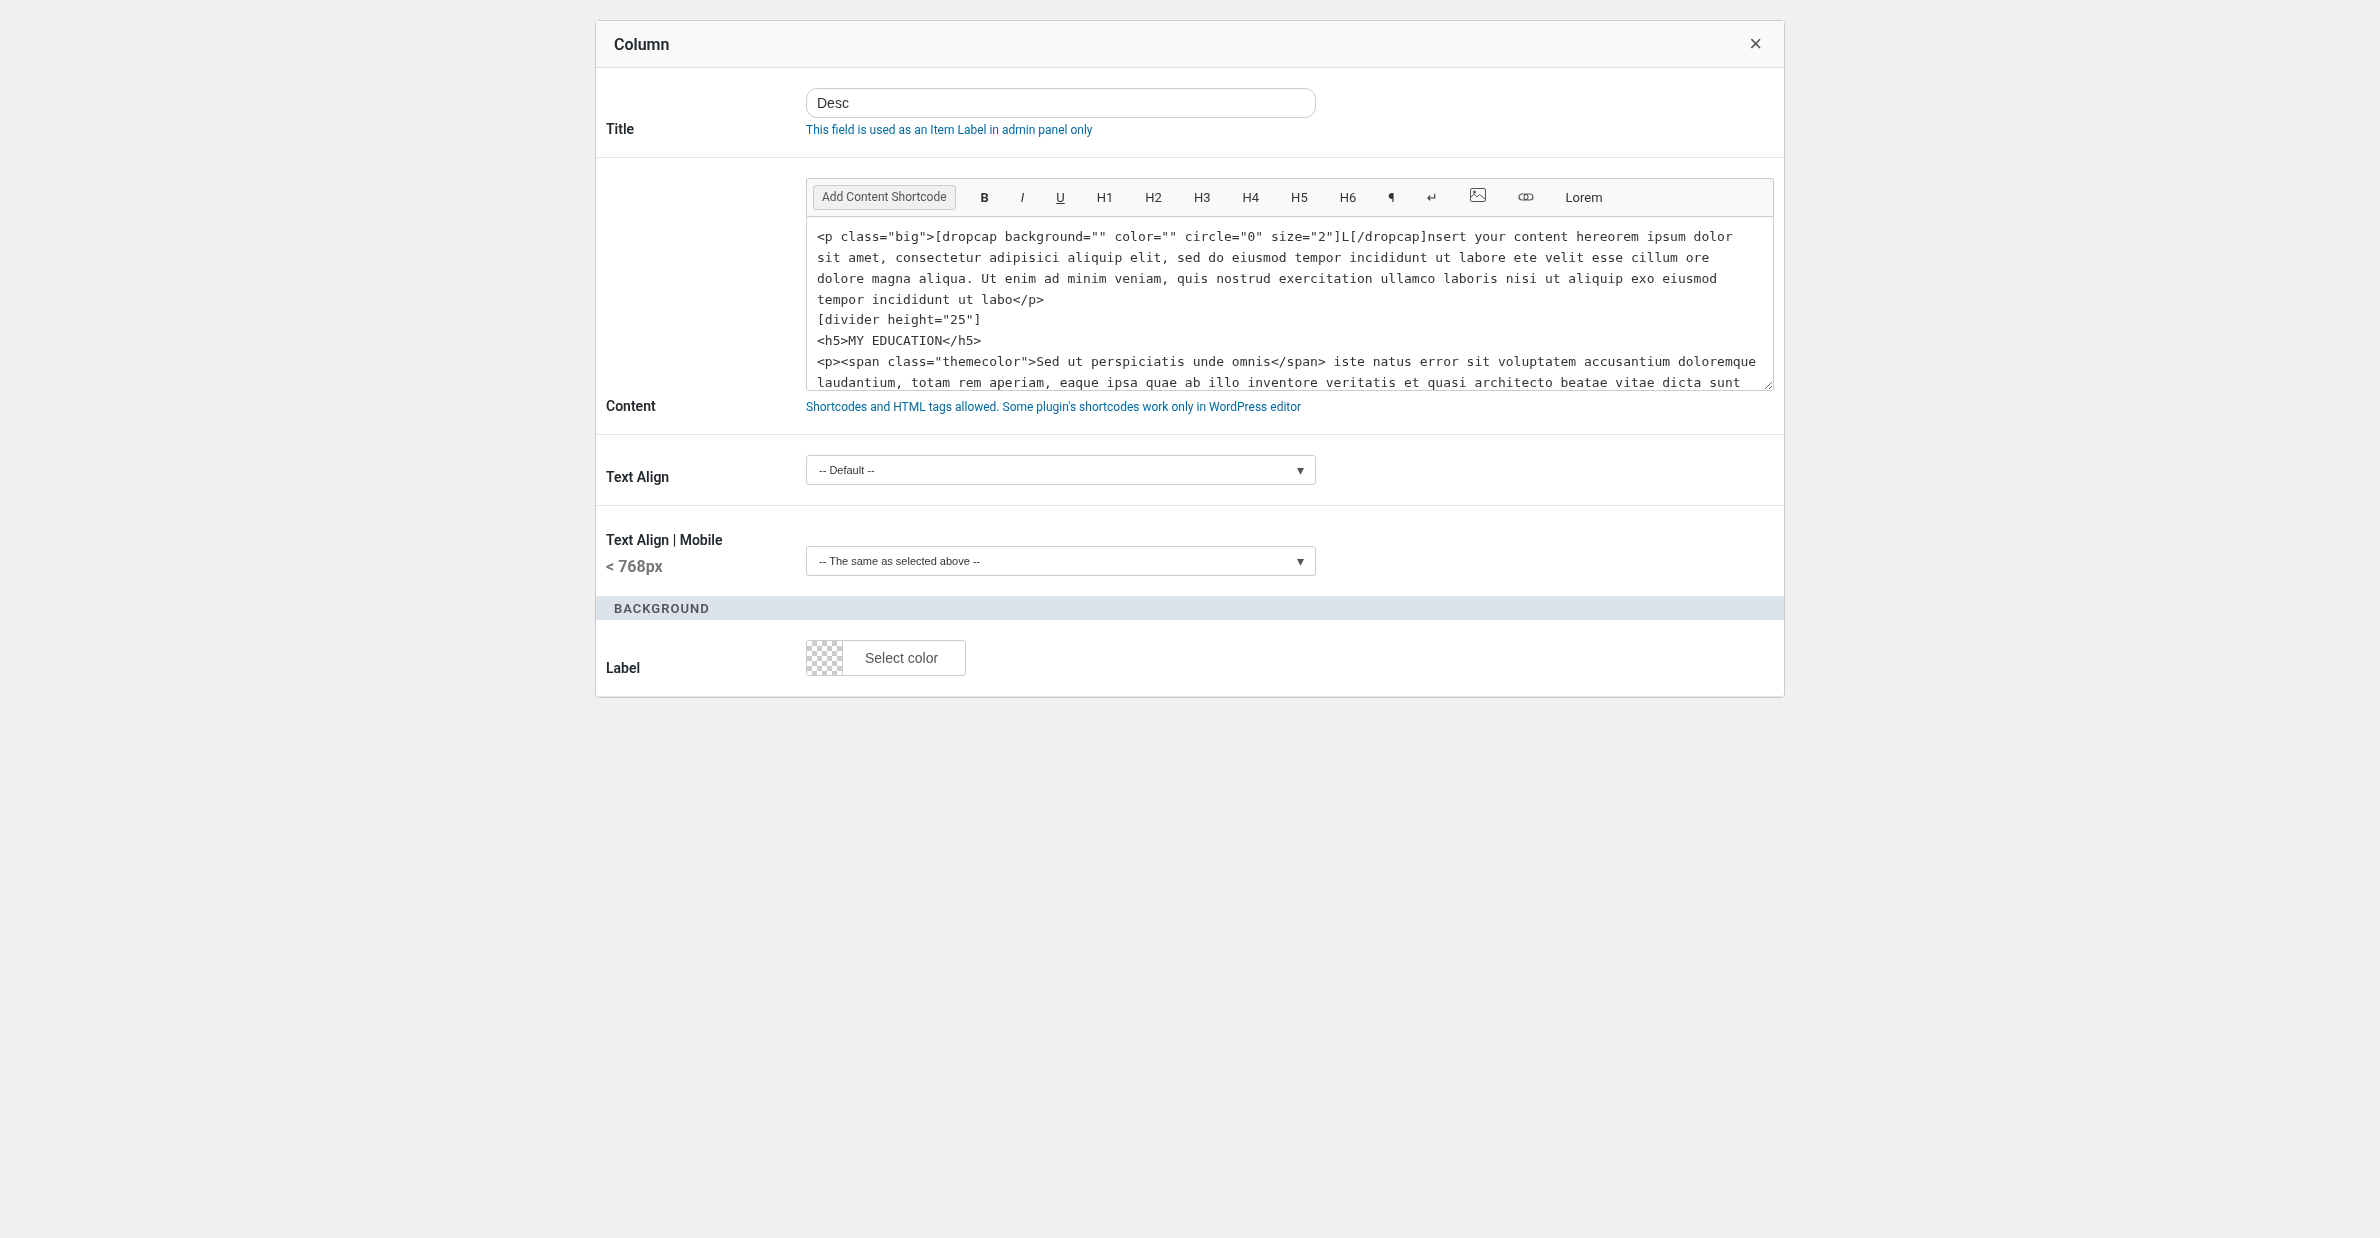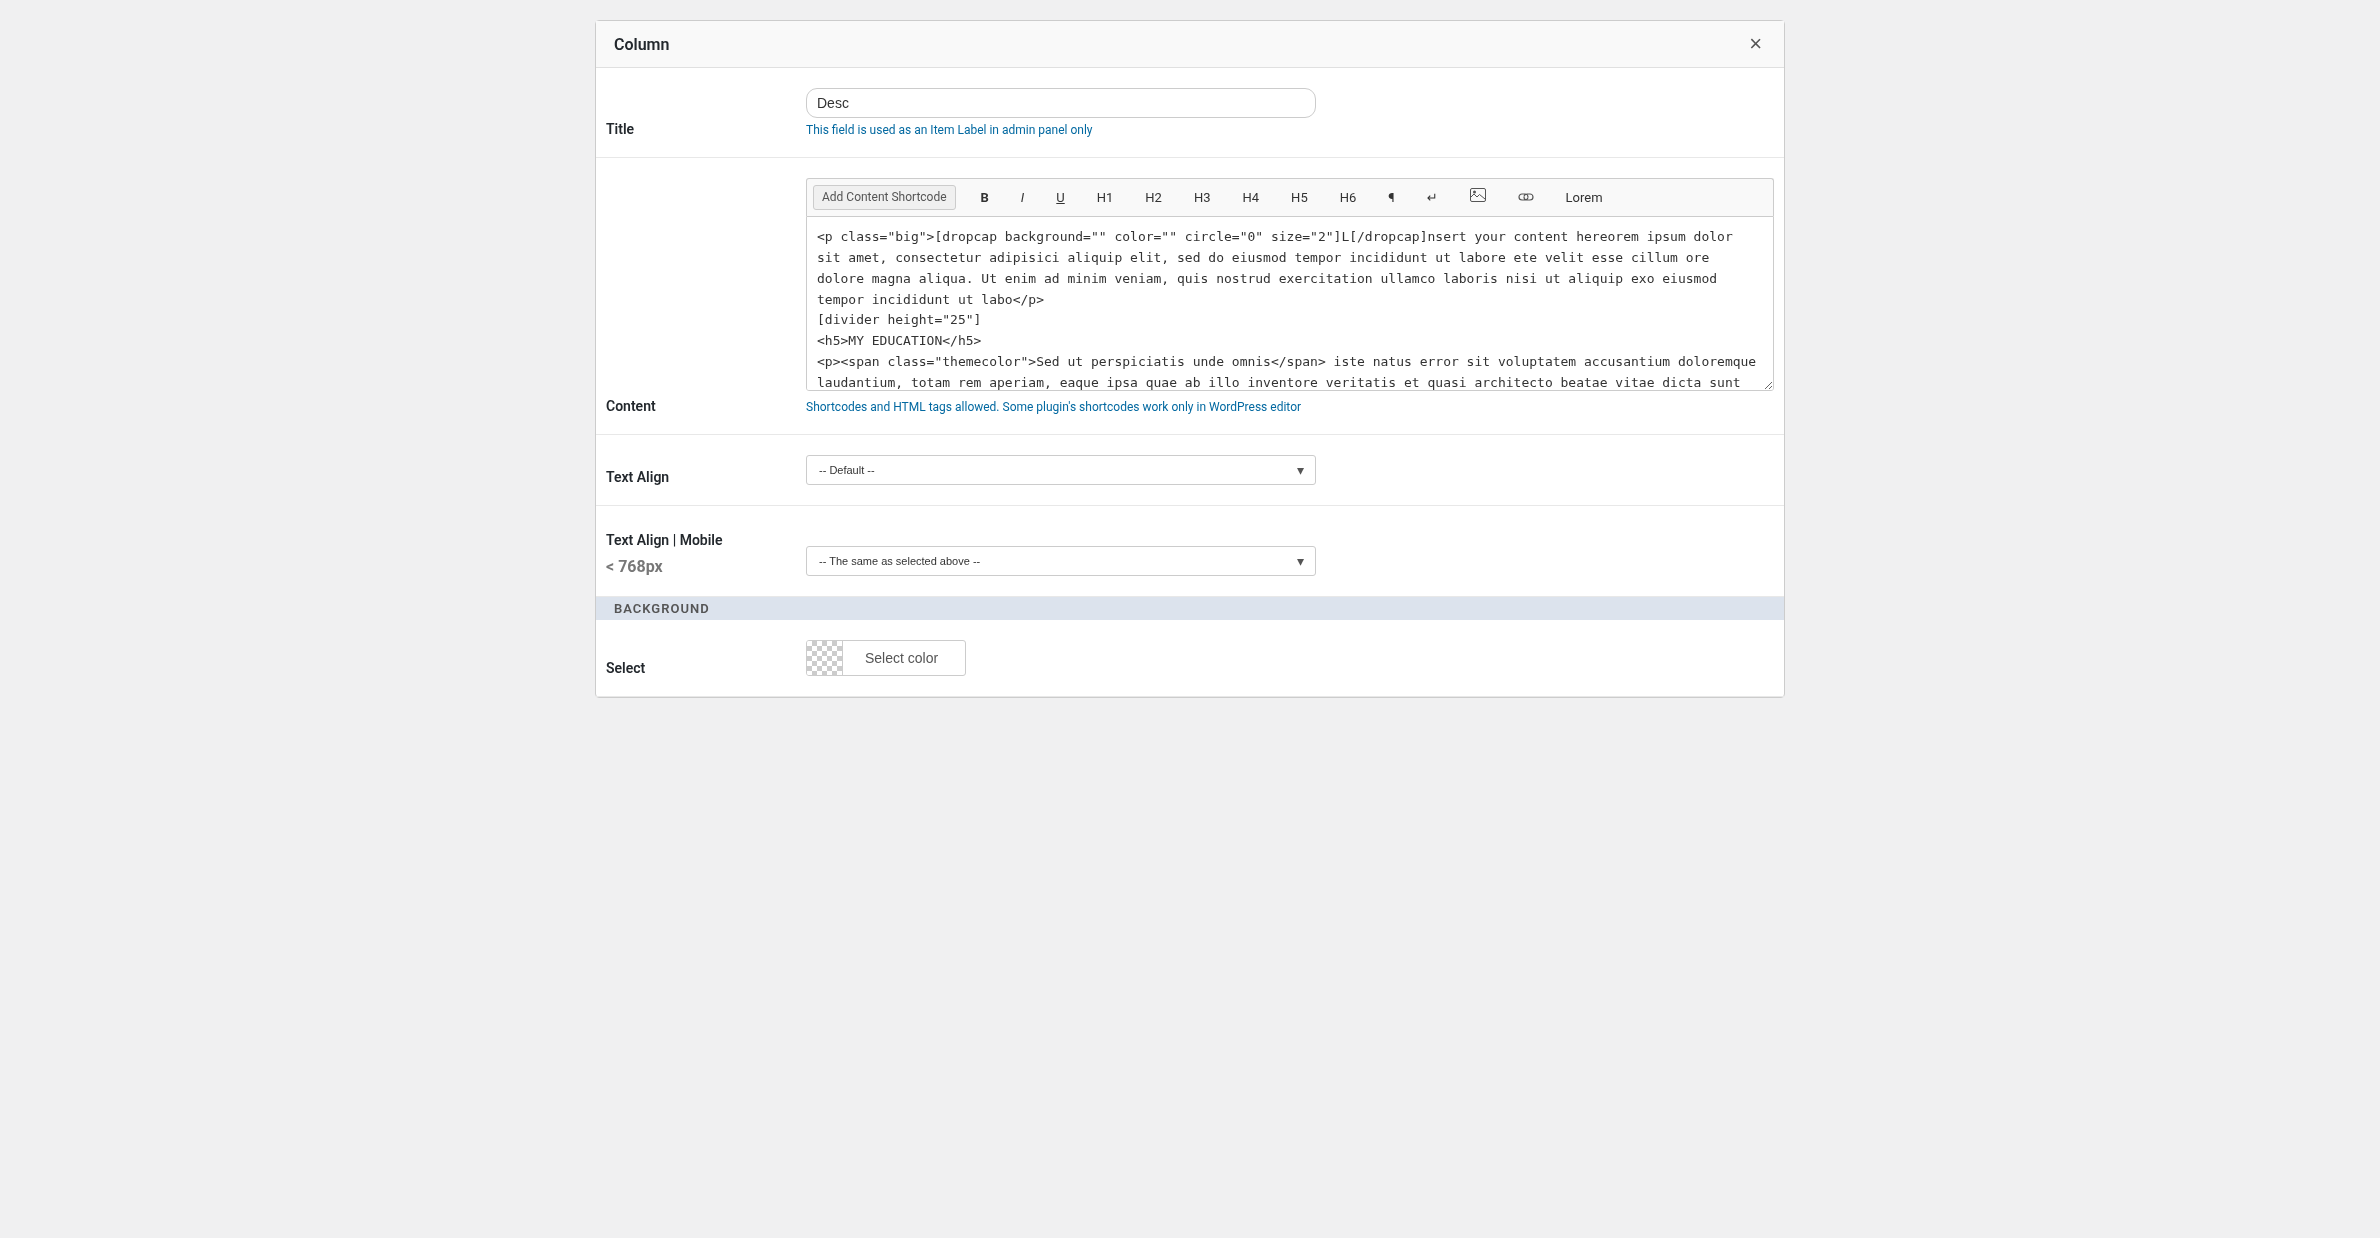--- a/index.html
+++ b/index.html
@@ -286,21 +286,21 @@
             <option>Justify</option>
           </select>
           <span class="select-arrow">▾</span>
         </div>
       </div>
     </div>
 
     <div class="section-header">BACKGROUND</div>
 
     <div class="form-row">
-      <div class="form-label">Select</div>
+      <div class="form-label">Label</div>
       <div class="form-control-wrap">
         <button class="color-swatch-btn">
           <div class="color-checker"></div>
           <span class="color-label">Select color</span>
         </button>
       </div>
     </div>
 
   </div>
 </div>

